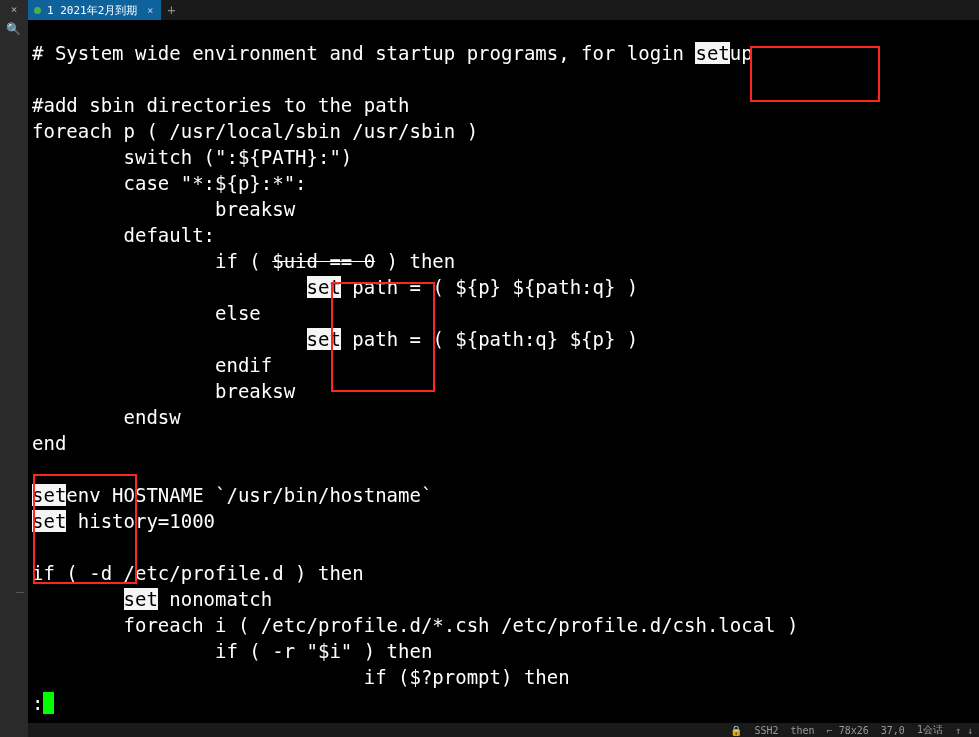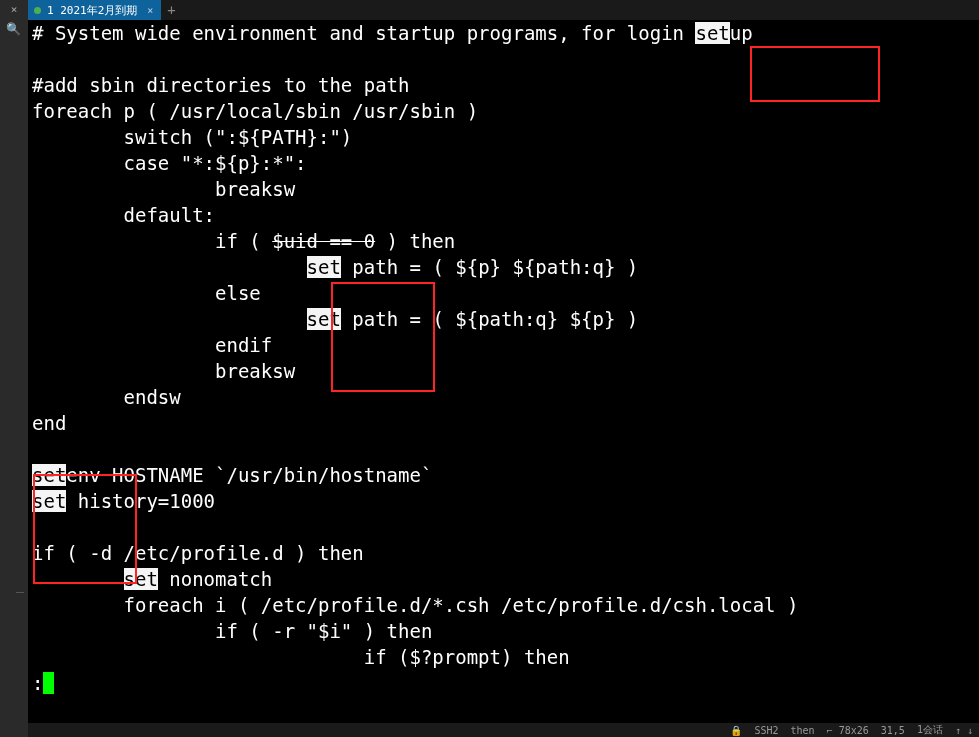--- a/index.html
+++ b/index.html
@@ -40,21 +40,21 @@
 .new-tab {
   width:20px; display:flex; align-items:center; justify-content:center;
   color:#888; font-size:14px;
 }
 .term {
   position:absolute; left:28px; top:20px; right:0; bottom:14px;
   background:#000;
   color:#fff;
   font-size:19px;
   line-height:26px;
-  padding:0 4px;
+  padding:20px 4px;
   white-space:pre;
   overflow:hidden;
 }
 .hl { background:#f5f5f5; color:#000; }
 .strike { text-decoration:line-through; }
 .cursor {
   display:inline-block; width:11px; height:22px;
   background:#00ff00; vertical-align:text-bottom;
 }
 .redbox {
@@ -116,20 +116,20 @@
 <span>        foreach i ( /etc/profile.d/*.csh /etc/profile.d/csh.local )</span>
 <span>                if ( -r "$i" ) then</span>
 <span>                             if ($?prompt) then</span>
 <span>:</span><span class="cursor"></span></div>
 
 <div class="status">
   <span class="lock">🔒</span>
   <span>SSH2</span>
   <span>then</span>
   <span>⌐ 78x26</span>
-  <span>31,5</span>
+  <span>37,0</span>
   <span>1会话</span>
   <span>↑ ↓</span>
 </div>
 
 <div class="redbox" id="box1" style="left: 750px; top: 46px; width: 130px; height: 56px;"></div>
 <div class="redbox" id="box2" style="left: 331px; top: 282px; width: 104px; height: 110px;"></div>
 <div class="redbox" id="box3" style="left: 33px; top: 474px; width: 104px; height: 110px;"></div>
 
 </body></html>

